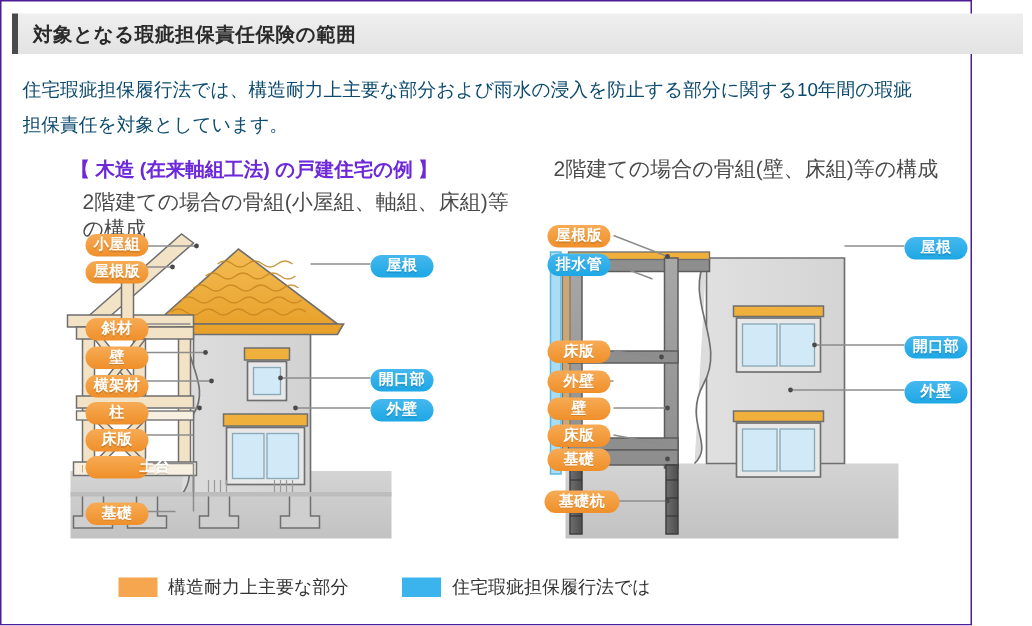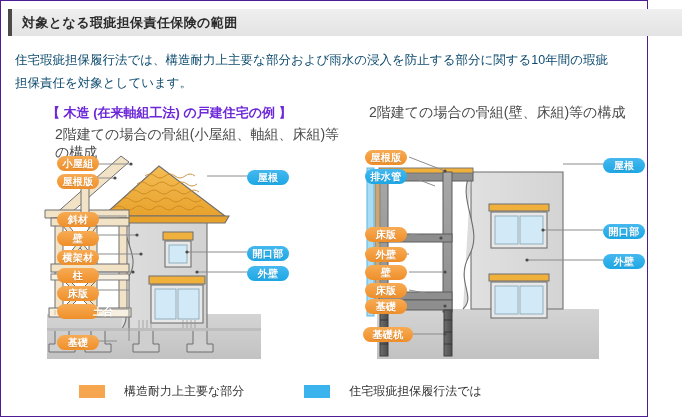--- a/index.html
+++ b/index.html
@@ -42,21 +42,21 @@
     text-shadow:0 1px 0 rgba(0,0,0,.12);
   }
   .pill.o{background:linear-gradient(to bottom,#f7ab54 0%,#ef8f2a 100%);}
   .pill.b{background:linear-gradient(to bottom,#45b8ef 0%,#1da7e5 100%);text-align:center;}
   .w42{width:42px;} .w50{width:50px;}
 
   
   .scene{position:absolute;left:0;top:0;width:100%;height:270px;}
 
   
-  .legend{position:absolute;left:78px;top:382px;display:flex;align-items:center;gap:19px;font-size:12px;color:#333;}
+  .legend{position:absolute;left:78px;top:382px;display:flex;align-items:center;gap:7px;font-size:12px;color:#333;}
   .sw{width:26px;height:13px;display:inline-block;}
   .sw-o{background:#f6a64f;}
   .sw-b{background:#3bb3ec;}
   .lg-gap{width:22px;display:inline-block;}
 </style>
 </head>
 <body>
 
 <div id="page">
 

